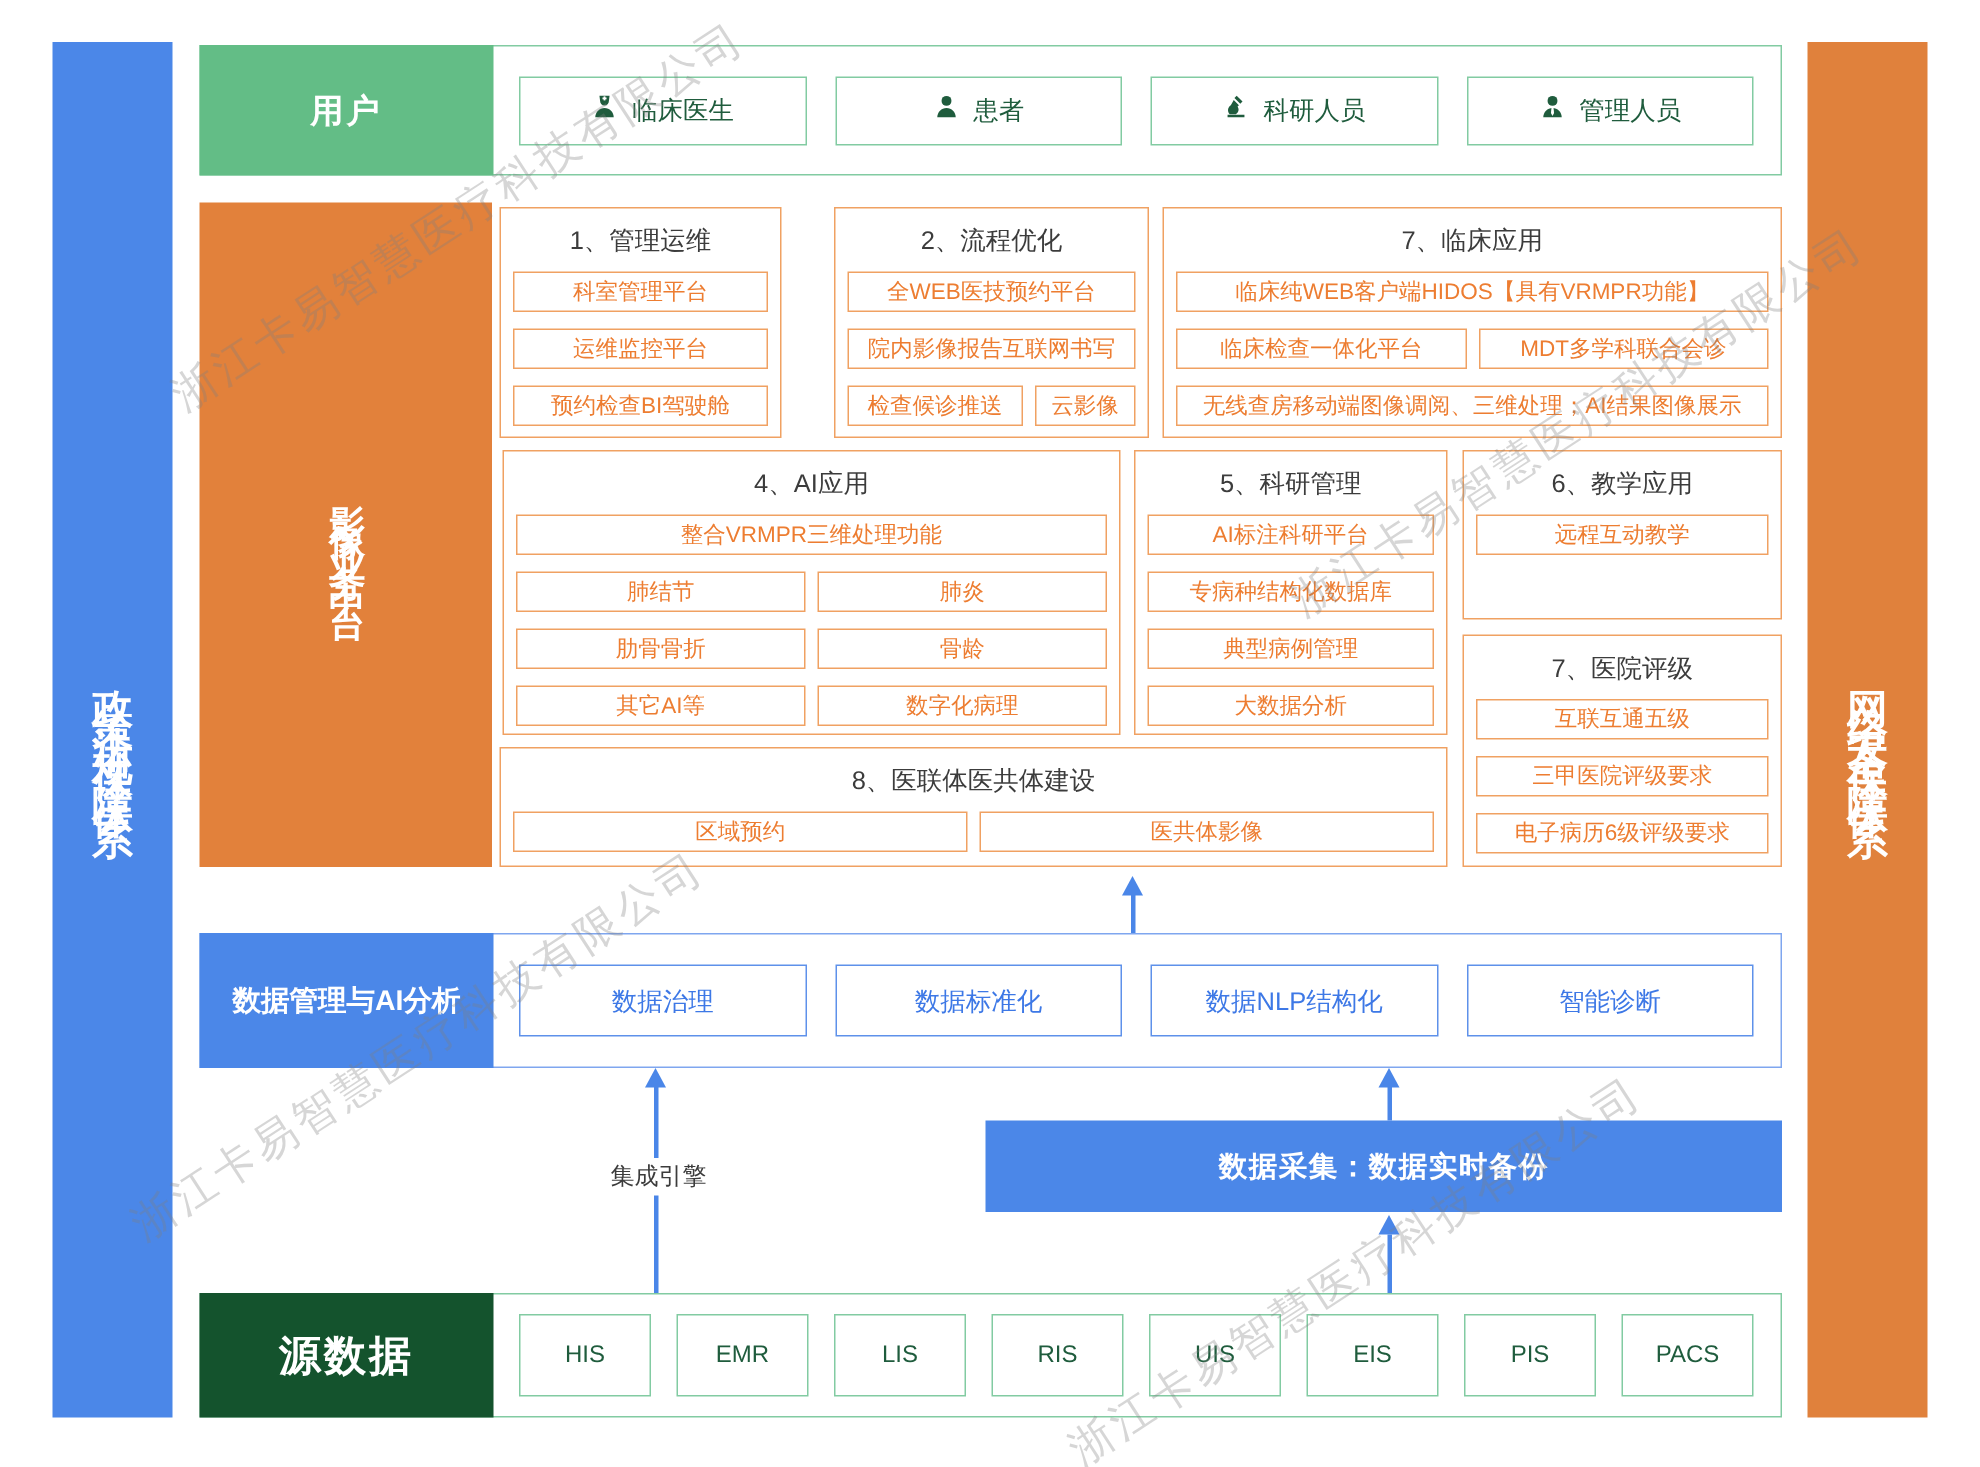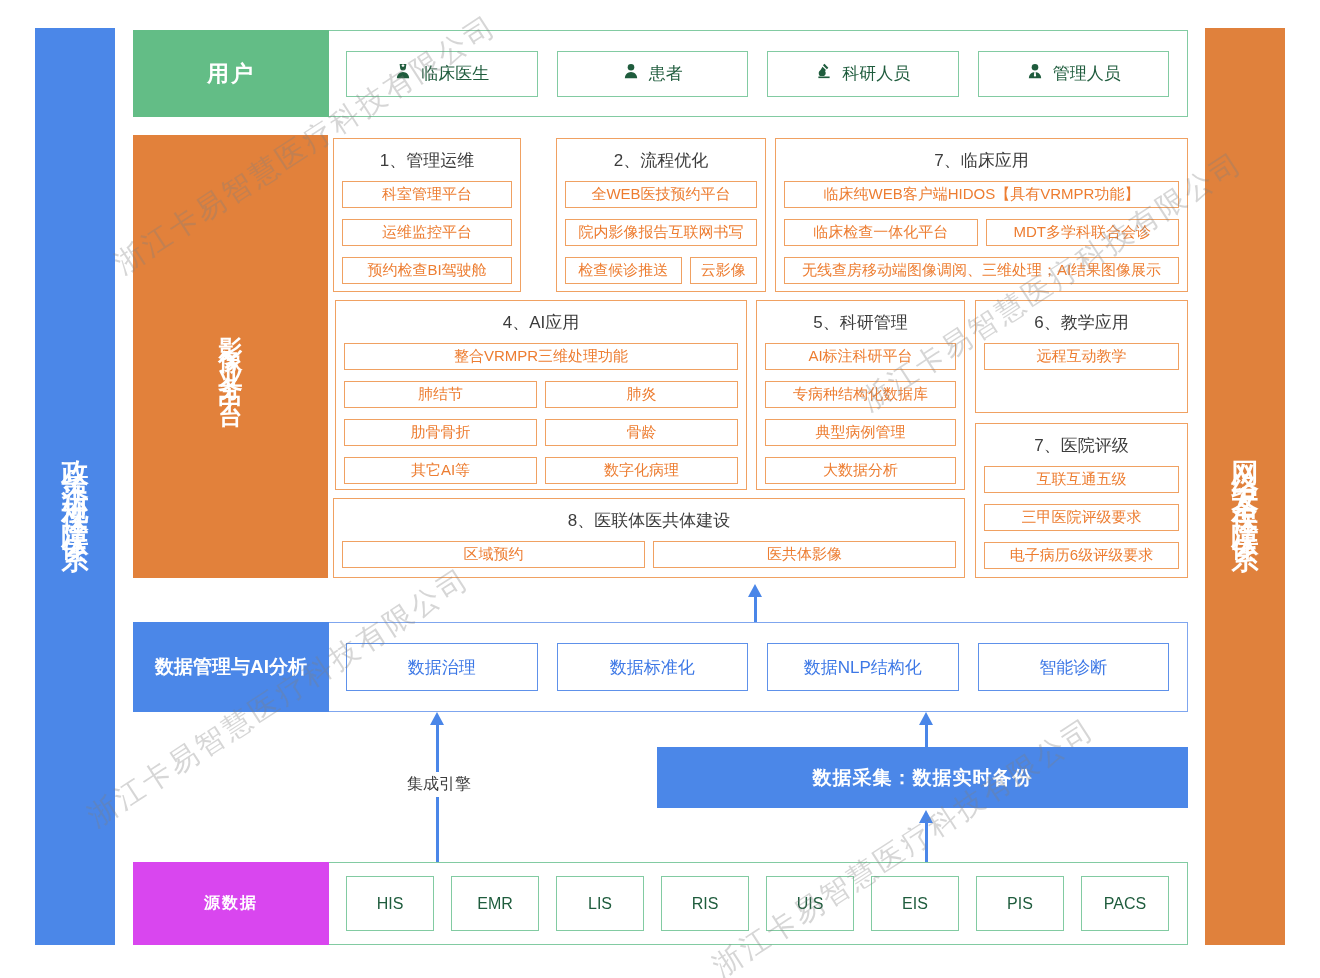--- a/index.html
+++ b/index.html
@@ -18,21 +18,21 @@
   
   .band { position:absolute; left:133px; width:1055px; box-sizing:border-box; background:#fff; }
   .band-user   { top:30px;  height:87px; border:1px solid #82CBA2; }
   .band-data   { top:622px; height:90px; border:1px solid #7FA6EF; }
   .band-source { top:862px; height:83px; border:1px solid #82CBA2; }
   .band-label { position:absolute; left:-1px; top:-1px; bottom:-1px; width:196px;
                 display:flex; align-items:center; justify-content:center;
                 color:#fff; font-weight:bold; }
   .band-user  .band-label { background:#63BD86; font-size:22px; letter-spacing:2px; }
   .band-data  .band-label { background:#4B87E8; font-size:19px; }
-  .band-source .band-label{ background:#d946ef; font-size:16px; letter-spacing:2px; }
+  .band-source .band-label{ background:#14532d; font-size:28px; letter-spacing:2px; }
   .band-items { position:absolute; left:212px; right:18px; top:0; bottom:0;
                 display:flex; gap:19px; align-items:center; }
   .band-source .band-items { gap:17px; }
   .cell { flex:1; box-sizing:border-box; background:#fff; display:flex;
           align-items:center; justify-content:center; gap:9px; white-space:nowrap; }
   .cell-green { height:46px; border:1px solid #82CBA2; color:#1F5C3D; font-size:17px; }
   .cell-blue  { height:48px; border:1px solid #5E91EA; color:#3D78E6; font-size:17px; }
   .cell-src   { height:55px; border:1px solid #82CBA2; color:#1F5C3D; font-size:16px; }
   .cell svg { flex:0 0 auto; }
 

